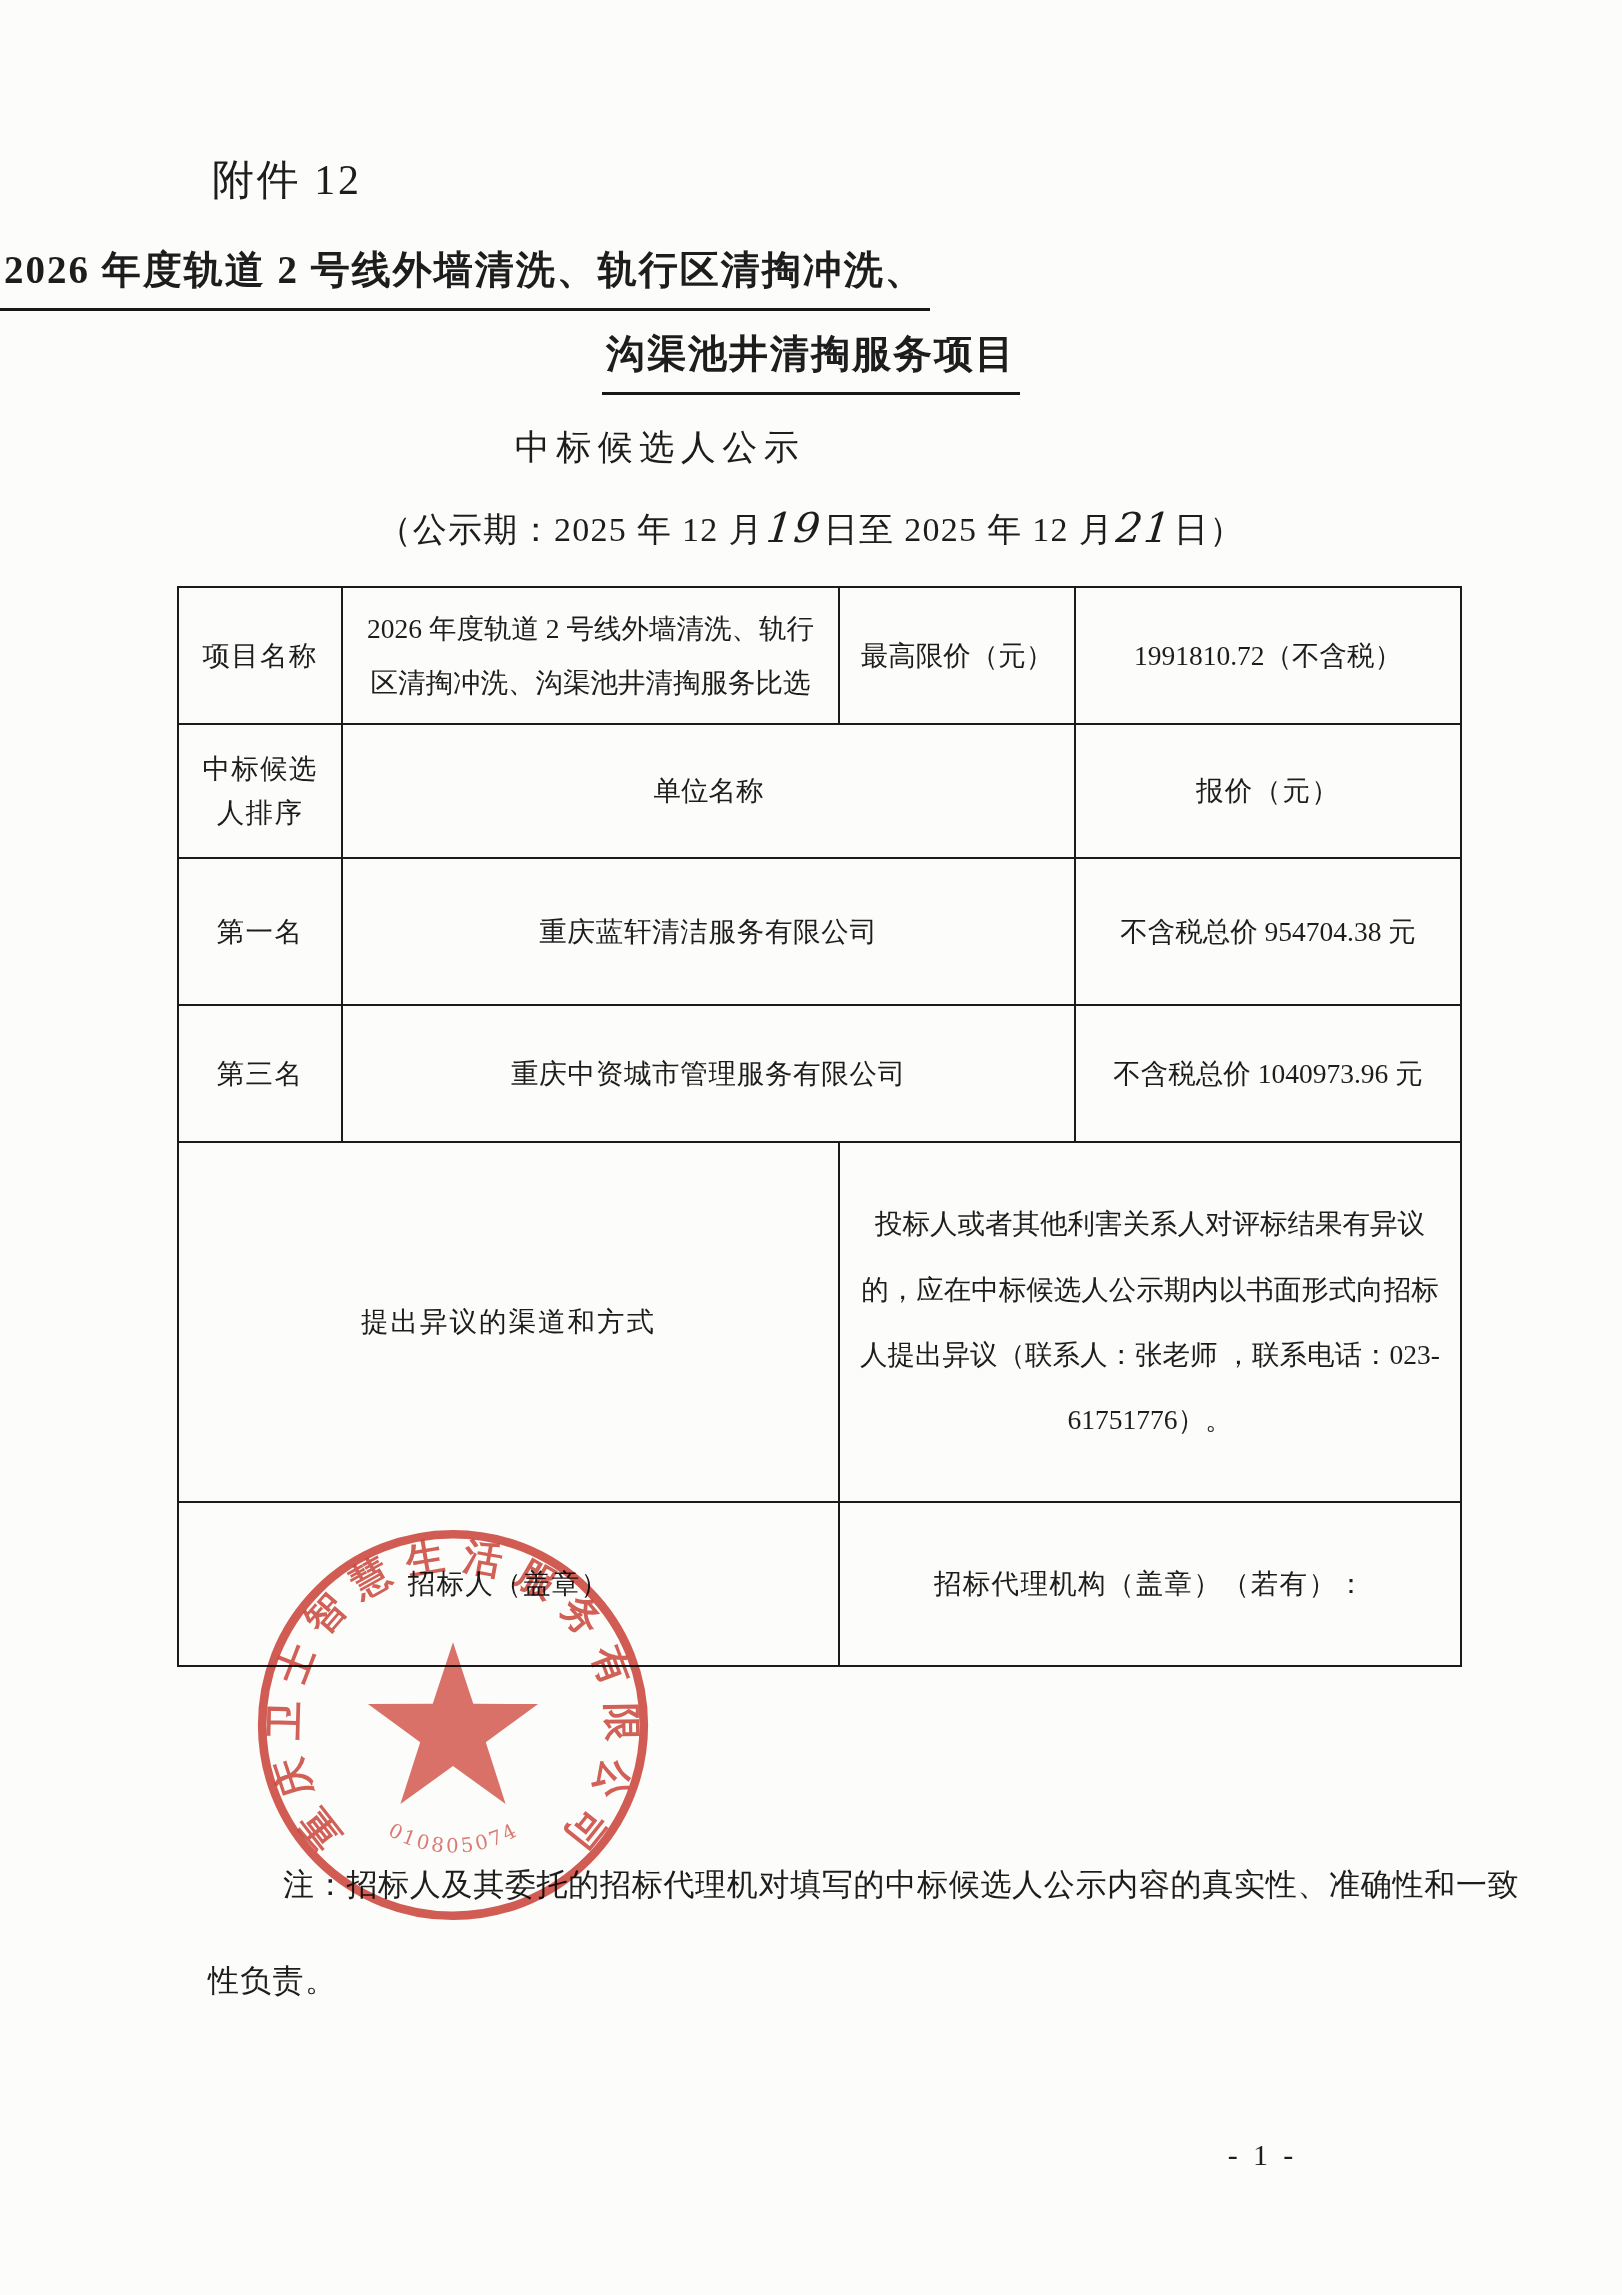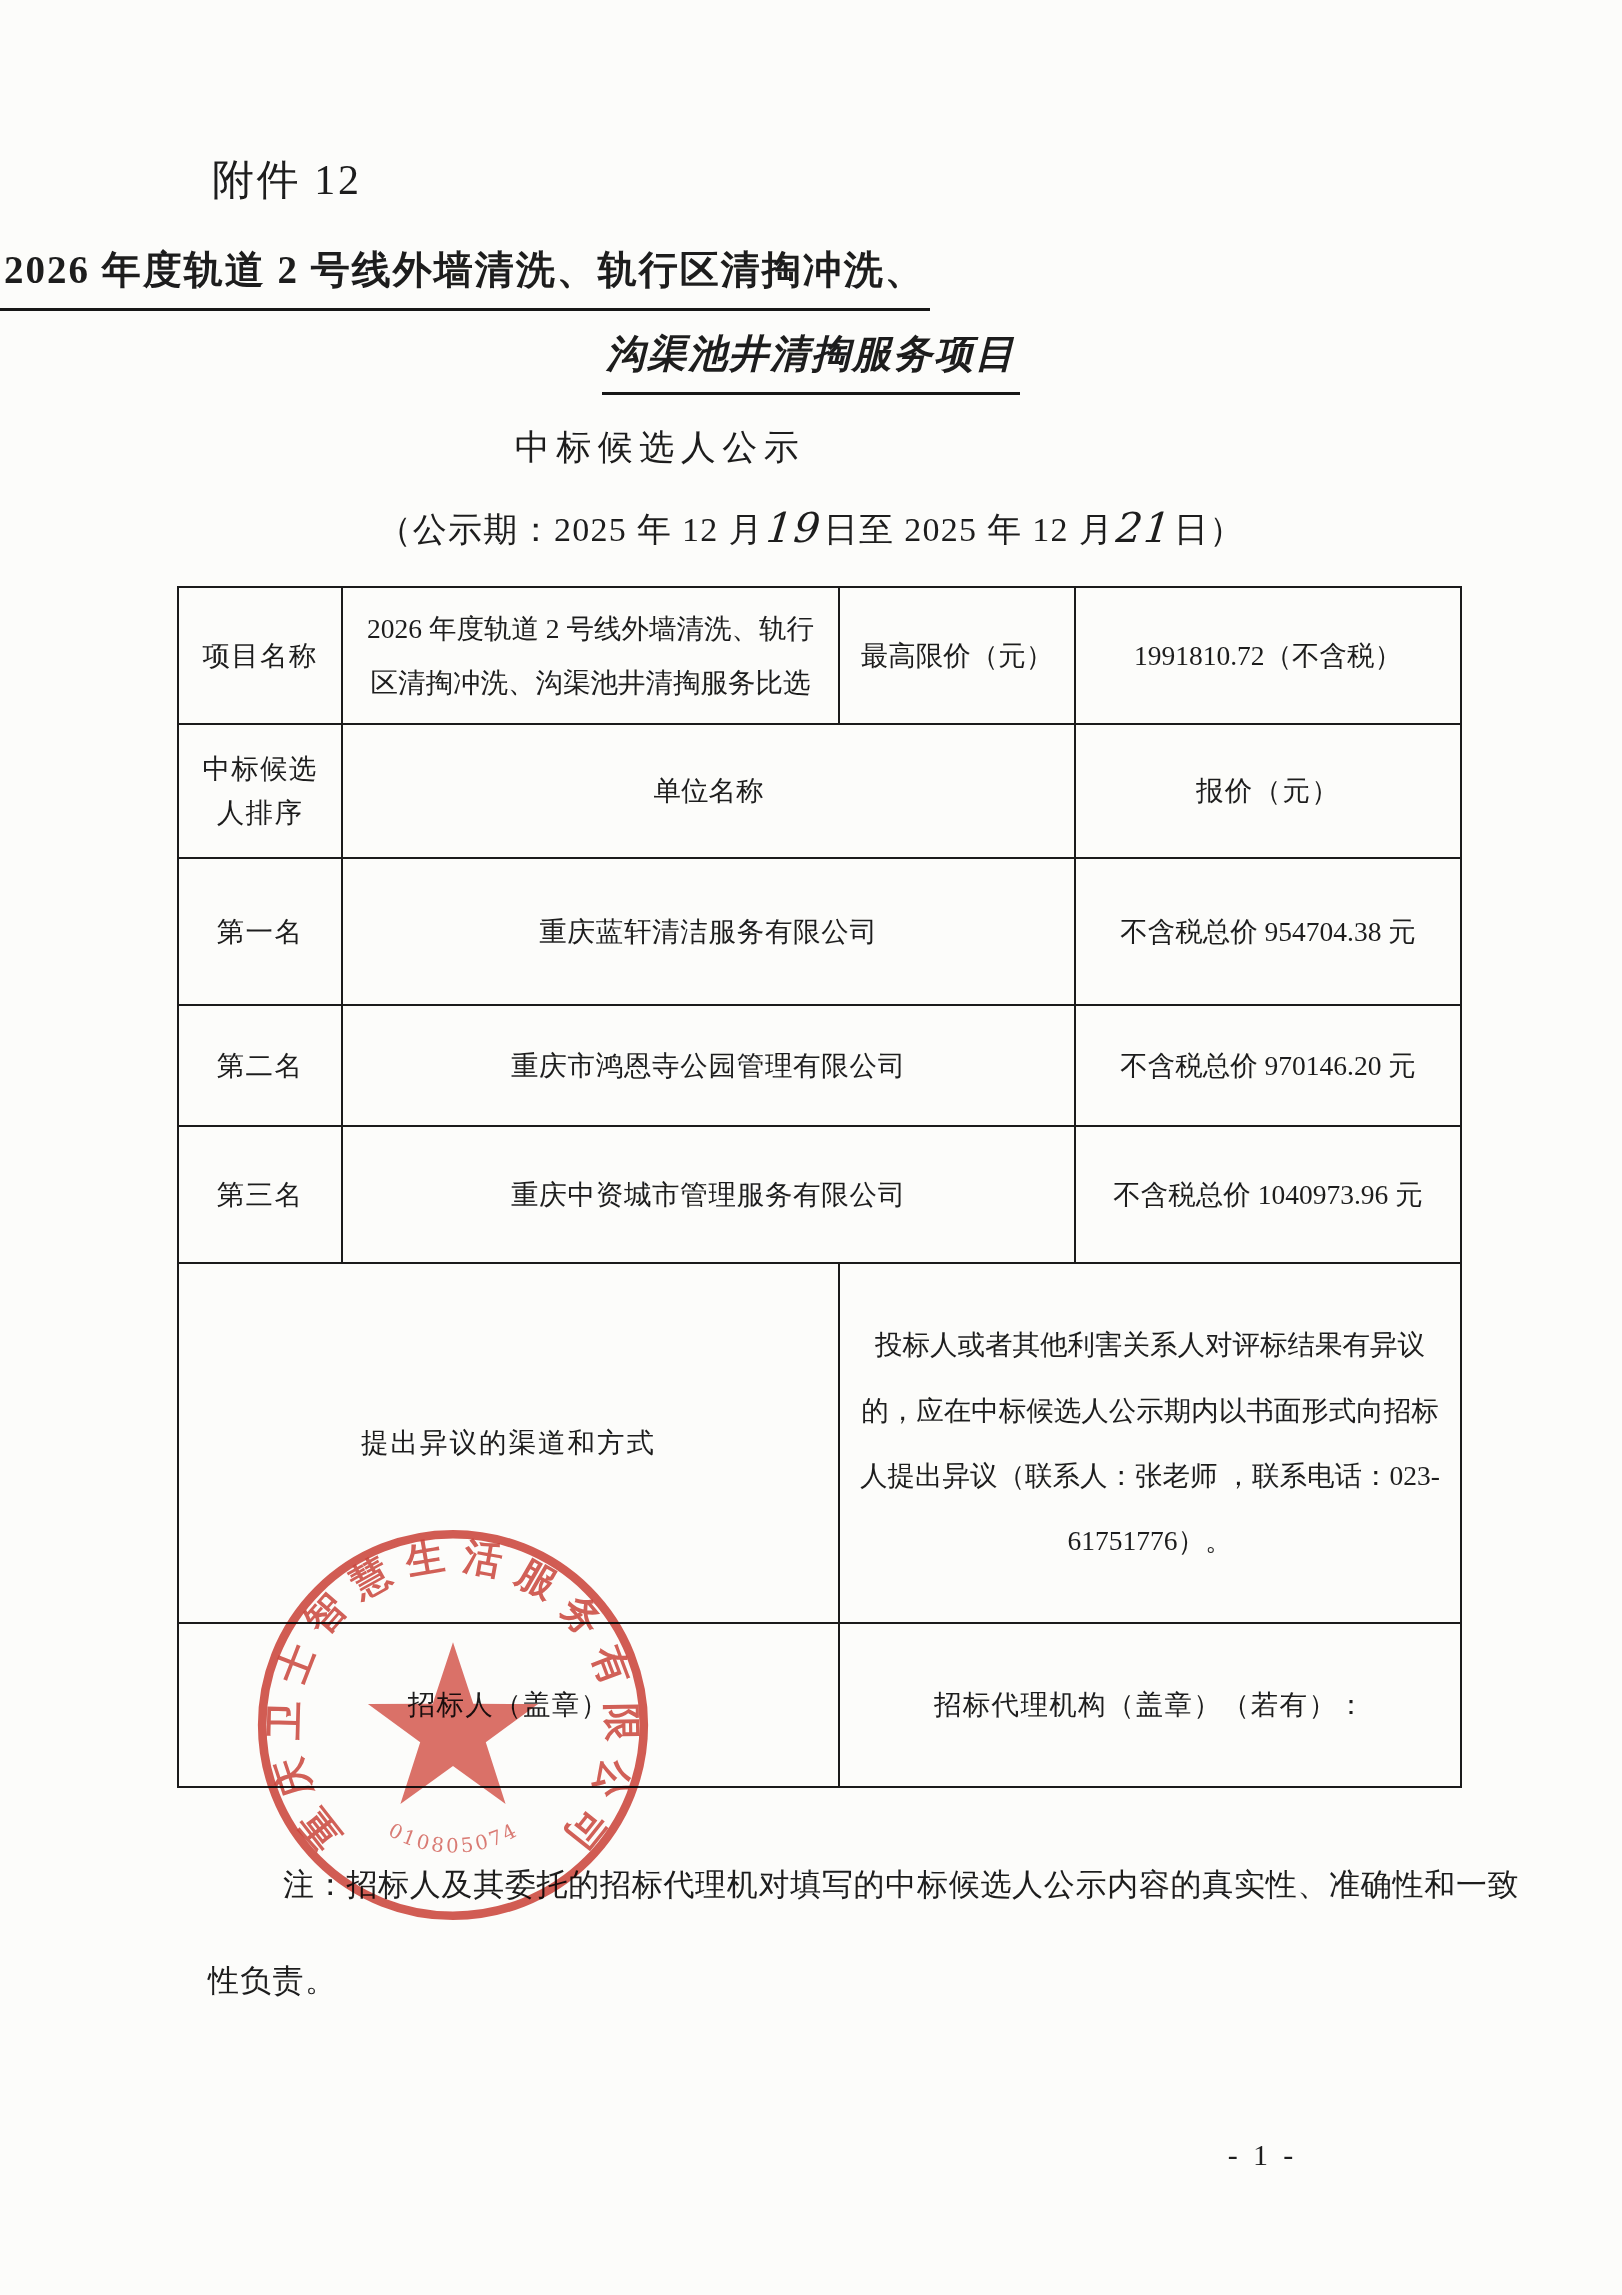--- a/index.html
+++ b/index.html
@@ -6,21 +6,21 @@
   body { background:#e8e8e6; font-family:"Liberation Serif","DejaVu Serif",serif; }
   .page {
     position:relative; width:1622px; height:2295px; margin:0 auto;
     background:#fcfcfa; color:#1d1d1d; overflow:hidden;
   }
   .abs { position:absolute; }
   .attachment { left:212px; top:152px; font-size:42px; letter-spacing:2.6px; }
   .title-wrap { left:0; top:243px; width:1622px; text-align:left; }
   .title-line { display:inline-block; font-size:39px; font-weight:bold; letter-spacing:2px;
     border-bottom:3.3px solid #171717; padding:0 3.9px 10.5px 3.9px; }
-  .title-line2-wrap { left:0; top:327px; width:1622px; text-align:center;font-style:italic; }
+  .title-line2-wrap { left:0; top:327px; width:1622px; text-align:center; }
   .subtitle { left:0; top:424px; width:1320px; text-align:center; font-size:35px; letter-spacing:6.5px; }
   .period { left:0; top:503px; width:1622px; text-align:center; font-size:34px; letter-spacing:1.3px; }
   .hand { font-family:"DejaVu Serif","Liberation Serif",serif; font-style:italic; font-size:41px;
     display:inline-block; transform:translateY(1.3px) skewX(-6deg); padding:0 2.6px; }
   table.main {
     position:absolute; left:177px; top:586px; width:1283px;
     border-collapse:collapse; table-layout:fixed;
   }
   table.main td {
     border:2.6px solid #1b1b1b; text-align:center; vertical-align:middle;
@@ -80,25 +80,20 @@
     <tr style="height:134px">
       <td class="lblcell">中标候选人排序</td>
       <td colspan="2">单位名称</td>
       <td class="pricehdr">报价（元）</td>
     </tr>
     <tr style="height:147px">
       <td class="rankcell">第一名</td>
       <td colspan="2" class="compcell">重庆蓝轩清洁服务有限公司</td>
       <td class="bidcell">不含税总价 954704.38 元</td>
     </tr>
-    <tr style="height:121px">
-      <td class="rankcell">第二名</td>
-      <td colspan="2" class="compcell">重庆市鸿恩寺公园管理有限公司</td>
-      <td class="bidcell">不含税总价 970146.20 元</td>
-    </tr>
     <tr style="height:137px">
       <td class="rankcell">第三名</td>
       <td colspan="2" class="compcell">重庆中资城市管理服务有限公司</td>
       <td class="bidcell">不含税总价 1040973.96 元</td>
     </tr>
     <tr style="height:360px">
       <td colspan="2" class="objlabel">提出异议的渠道和方式</td>
       <td colspan="2" class="objtext">投标人或者其他利害关系人对评标结果有异议的，应在中标候选人公示期内以书面形式向招标人提出异议（联系人：张老师 ，联系电话：023-61751776）。</td>
     </tr>
     <tr style="height:164px">

